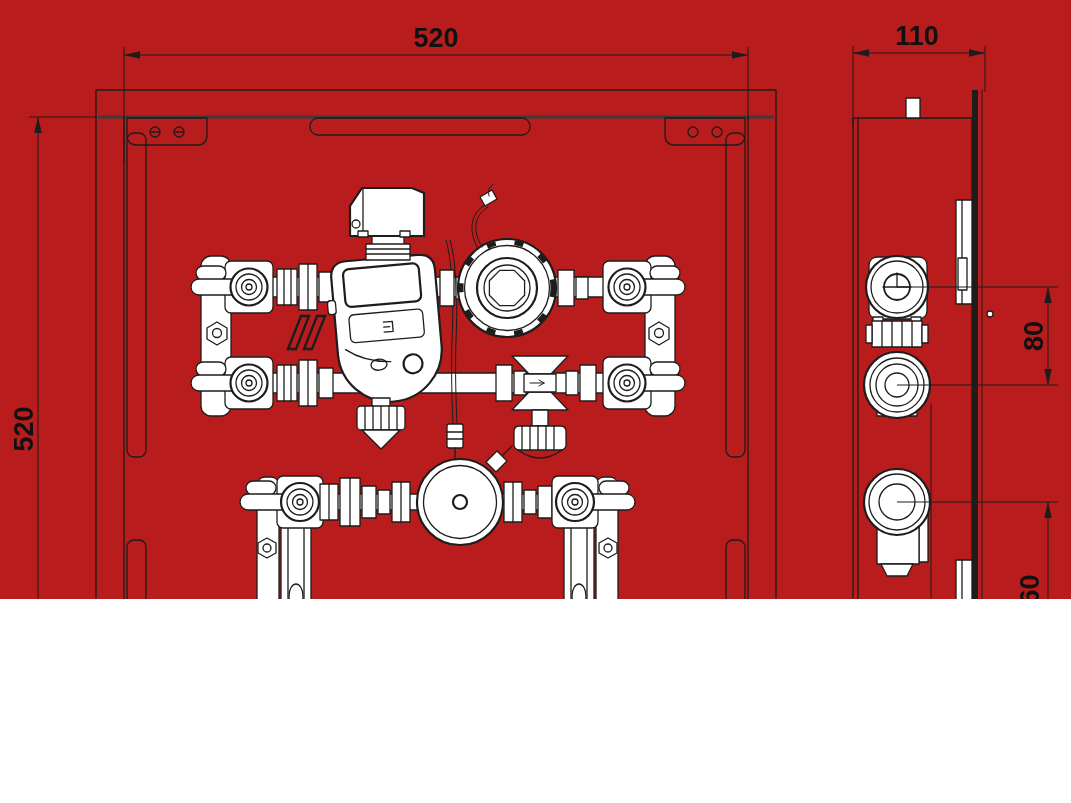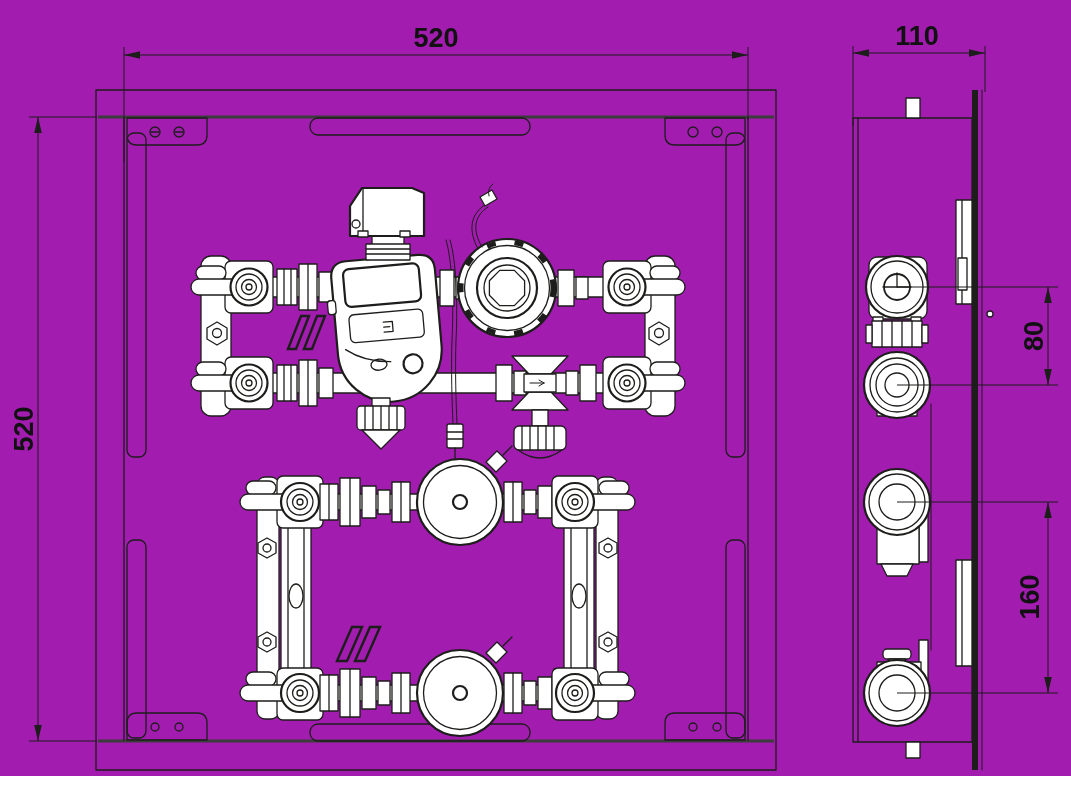--- a/index.html
+++ b/index.html
@@ -1,16 +1,16 @@
 <!DOCTYPE html>
 <html><head>
 <meta charset="utf-8">
 <style>
   html,body{margin:0;padding:0;background:#fff;}
-  .page{width:1071px;height:776px;background:#a21caf;position:relative;overflow:hidden;
+  .page{width:1071px;height:599px;background:#b91c1c;position:relative;overflow:hidden;
         font-family:"Liberation Sans", sans-serif;}
   svg{display:block}
   .s{stroke:#1d1d1b;fill:none;stroke-width:1.3;stroke-linejoin:round;stroke-linecap:round}
   .s2{stroke:#1d1d1b;fill:none;stroke-width:2.2;stroke-linejoin:round}
   .sw{stroke:#1d1d1b;fill:#ffffff;stroke-width:1.3;stroke-linejoin:round}
   .sw2{stroke:#1d1d1b;fill:#ffffff;stroke-width:2.2;stroke-linejoin:round}
   .thickbar{stroke:#3c3c3c;stroke-width:3.2;fill:none}
   .dim{stroke:#1d1d1b;stroke-width:1;fill:none}
   .arr{fill:#1d1d1b;stroke:none}
   .dimtxt{font-family:"Liberation Sans", sans-serif;font-weight:bold;font-size:27px;fill:#111;}

